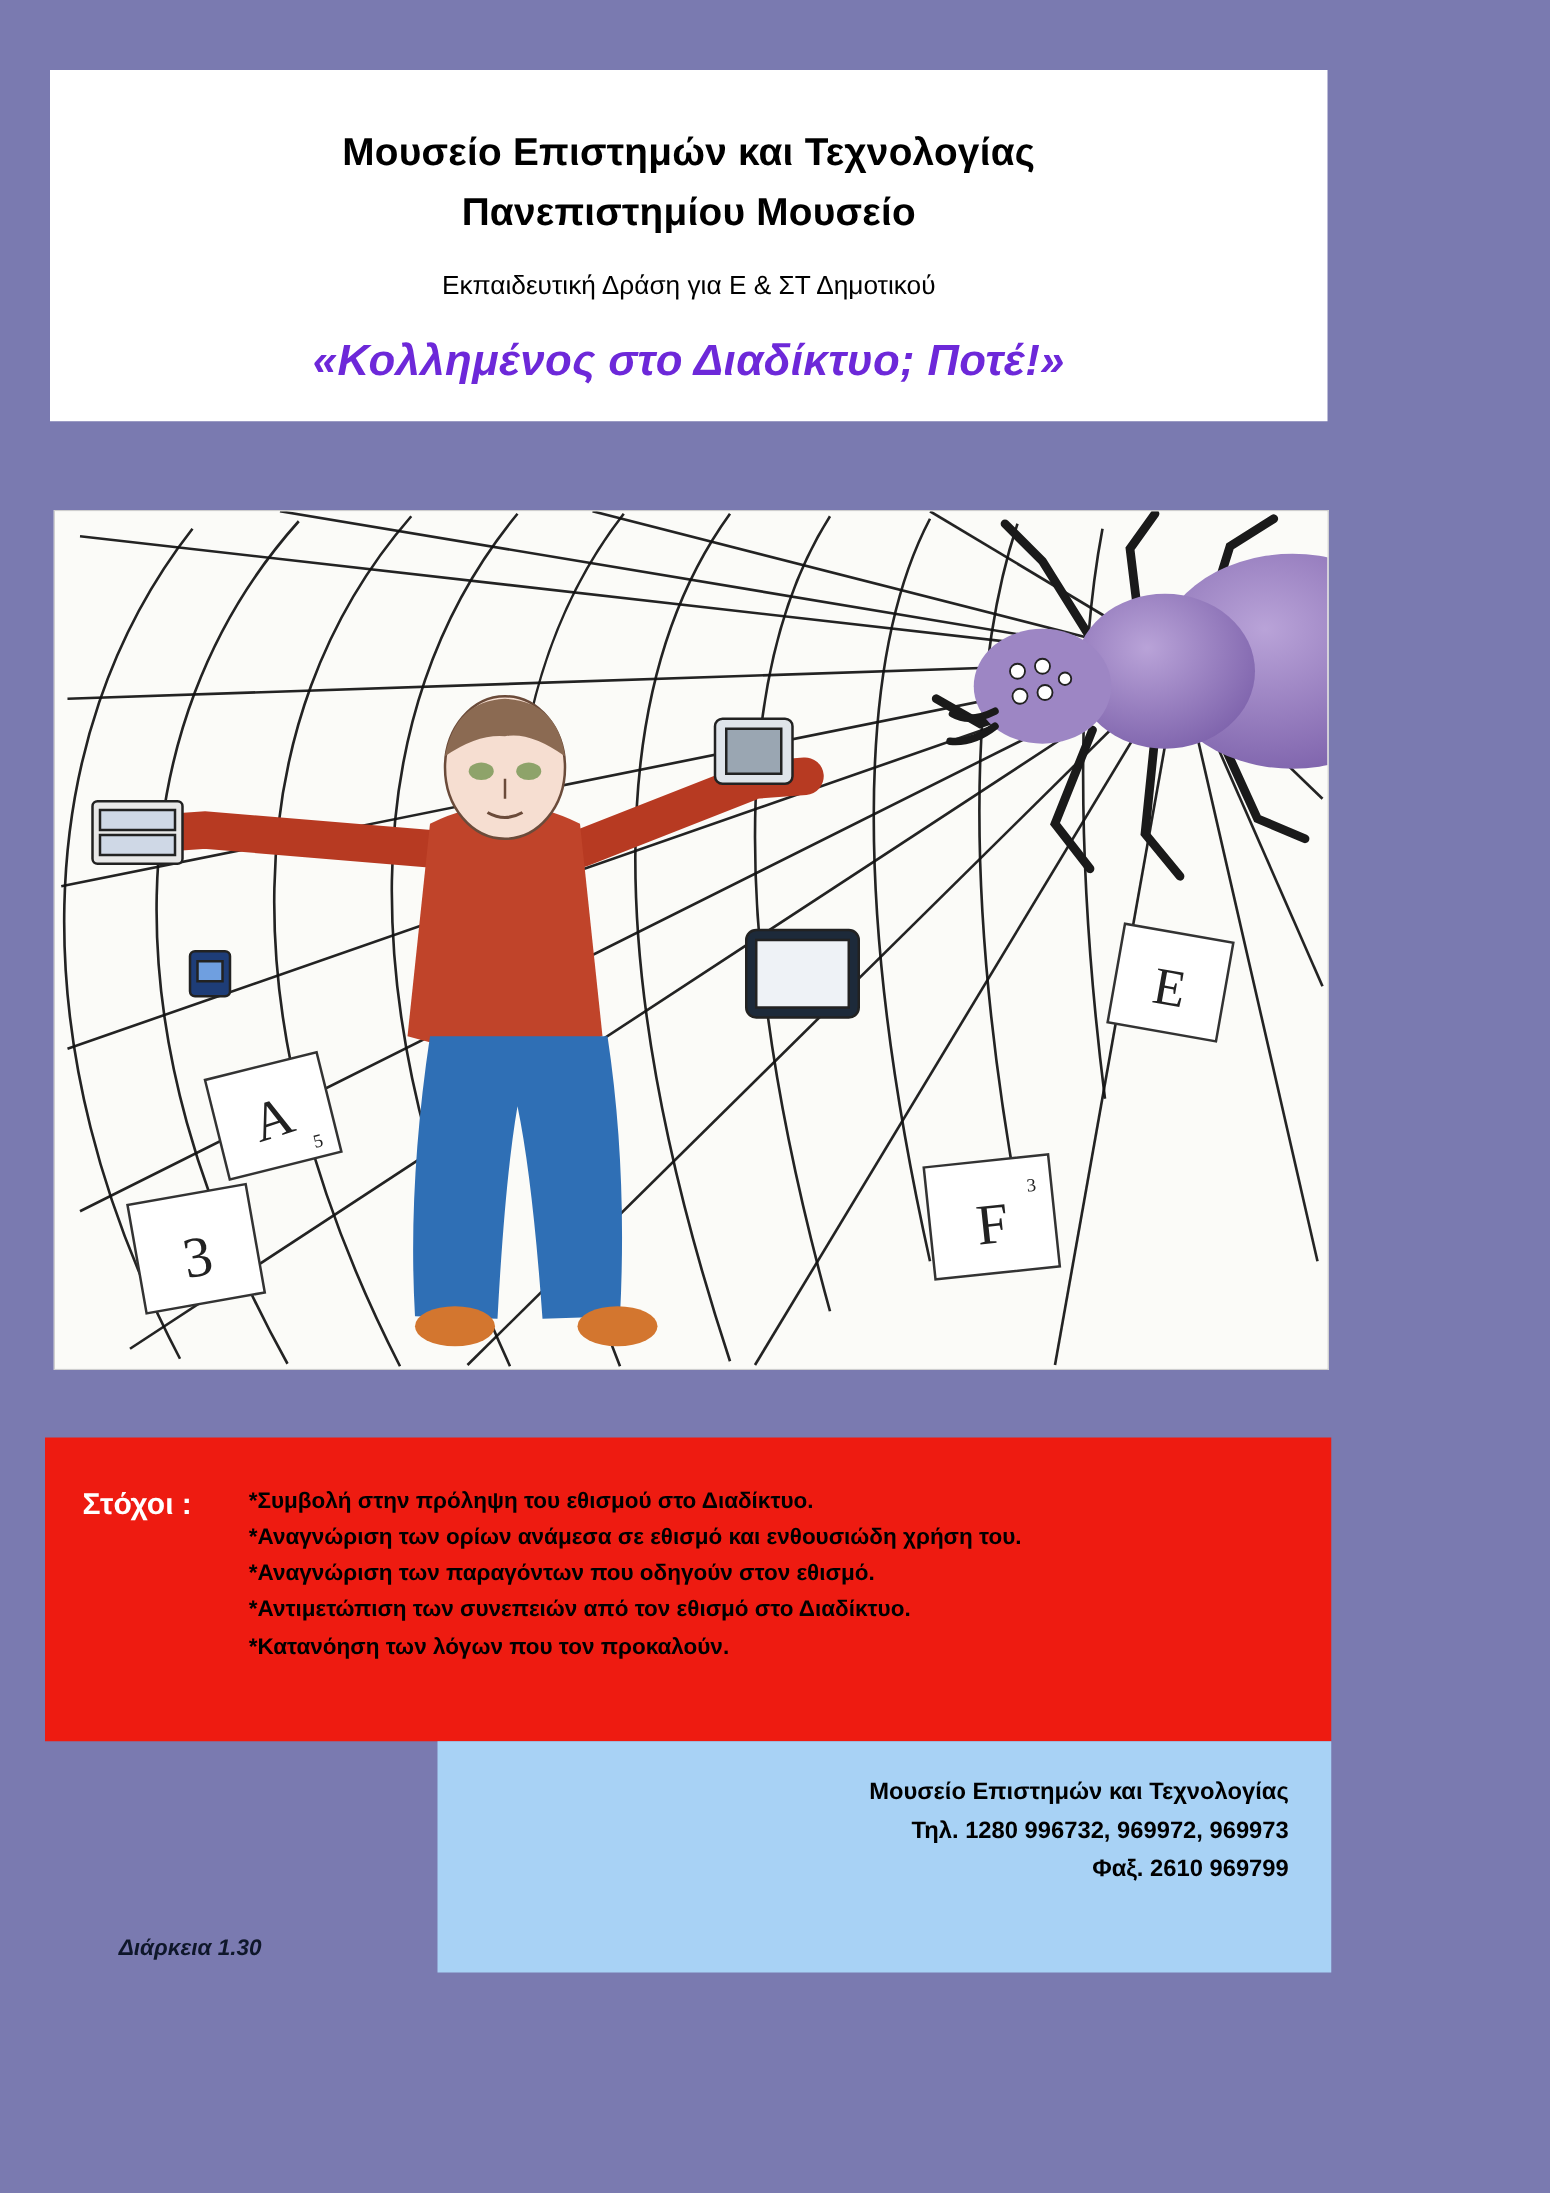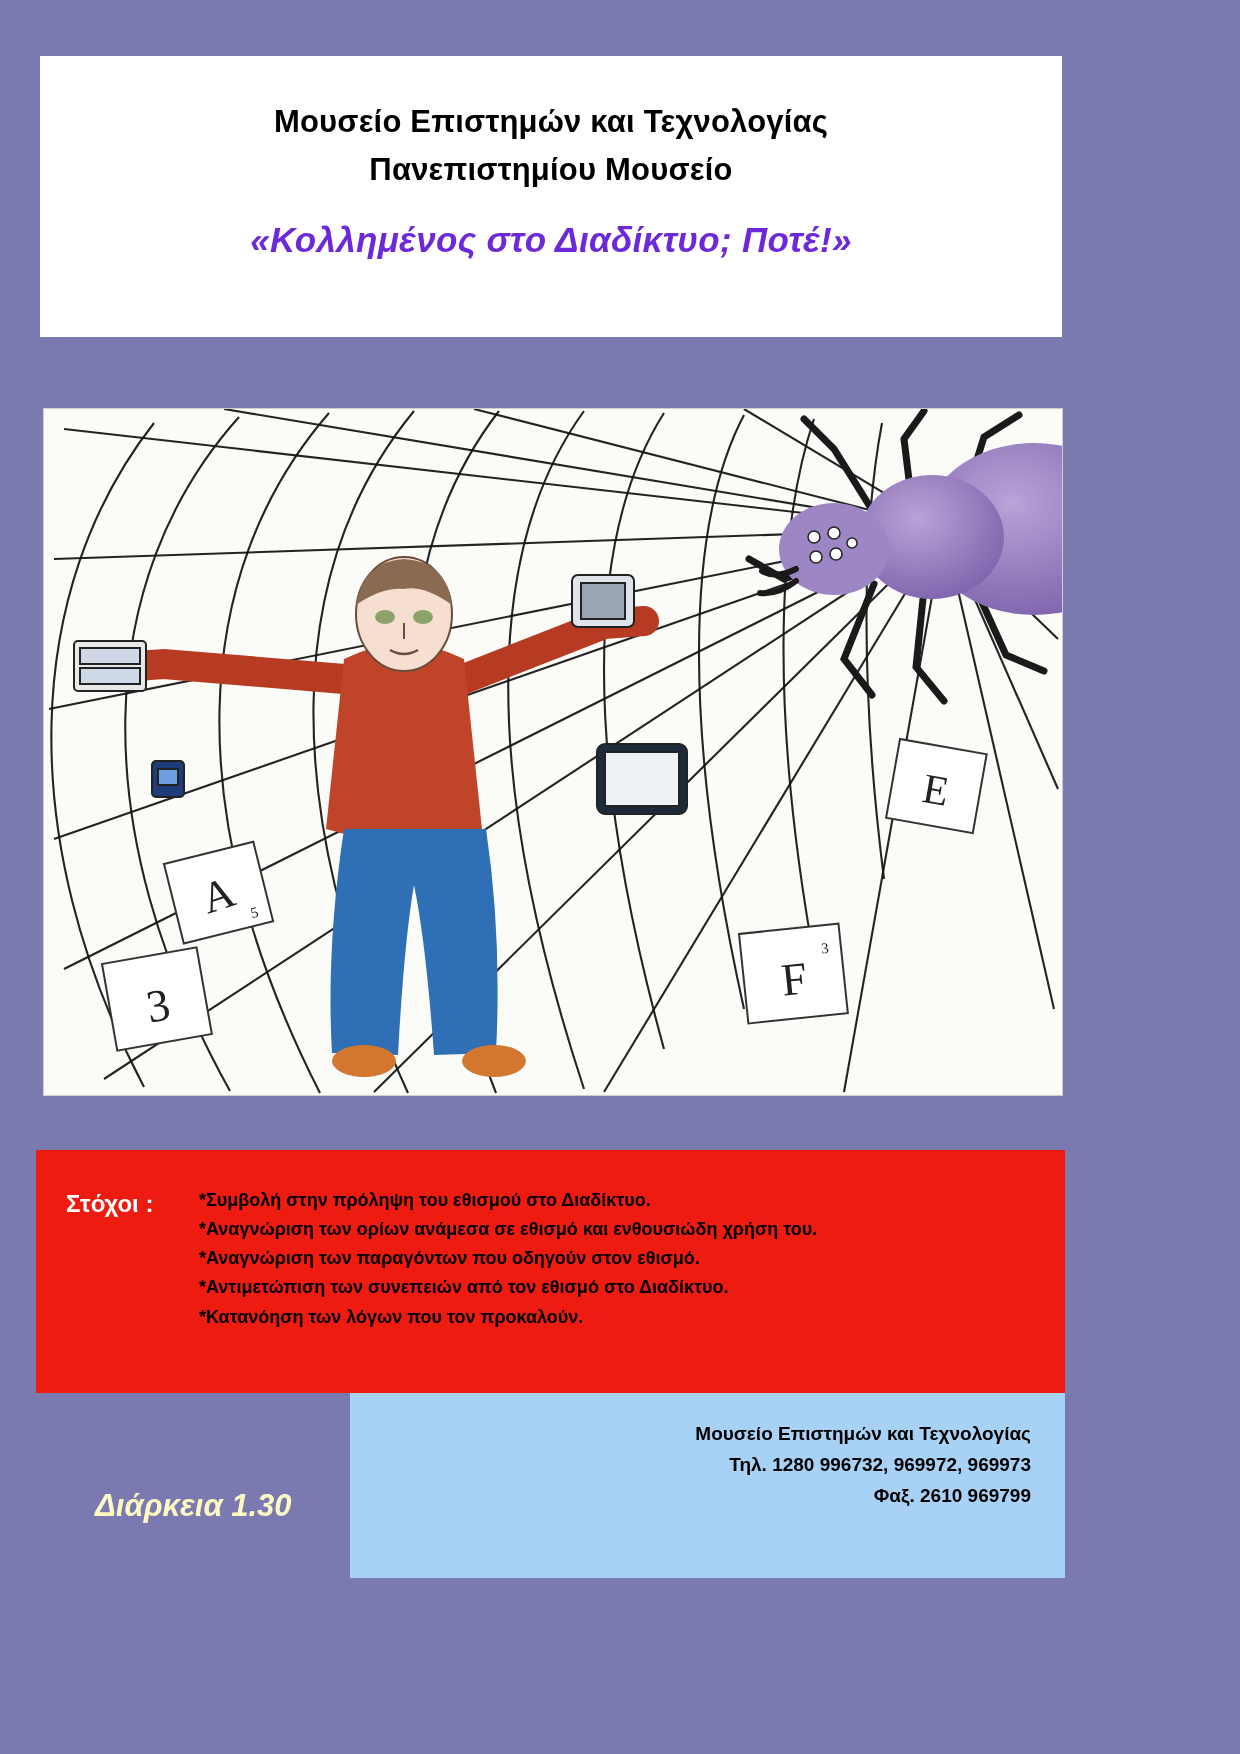--- a/index.html
+++ b/index.html
@@ -122,36 +122,37 @@
   }
   .footer-line {
     font-size: 19px;
     font-weight: bold;
     color: #000000;
     line-height: 1.62;
   }
   .duration {
     position: absolute;
     left: 95px;
-    top: 1488px;
-    font-size: 31px;
+    top: 1548px;
+    font-size: 18px;
     font-weight: bold;
     font-style: italic;
-    color: #fef9c3;
+    color: #0f172a;
   }
   
 </style>
 </head>
 <body>
 
 <div class="poster">
 
   <div class="header-panel">
     <div class="title-line">Μουσείο Επιστημών και Τεχνολογίας</div>
     <div class="title-line">Πανεπιστημίου Μουσείο</div>
+    <div class="subtitle-line">Εκπαιδευτική Δράση για Ε &amp; ΣΤ Δημοτικού</div>
     <div class="main-title">«Κολλημένος στο Διαδίκτυο; Ποτέ!»</div>
   </div>
 
   <div class="image-frame">
     <div class="drawing">
       <svg width="1018" height="686" viewBox="0 0 1018 686">
         <defs>
           <radialGradient id="spiderBody" cx="40%" cy="35%" r="70%">
             <stop offset="0%" stop-color="#b9a3d8"></stop>
             <stop offset="100%" stop-color="#7e63ac"></stop>

